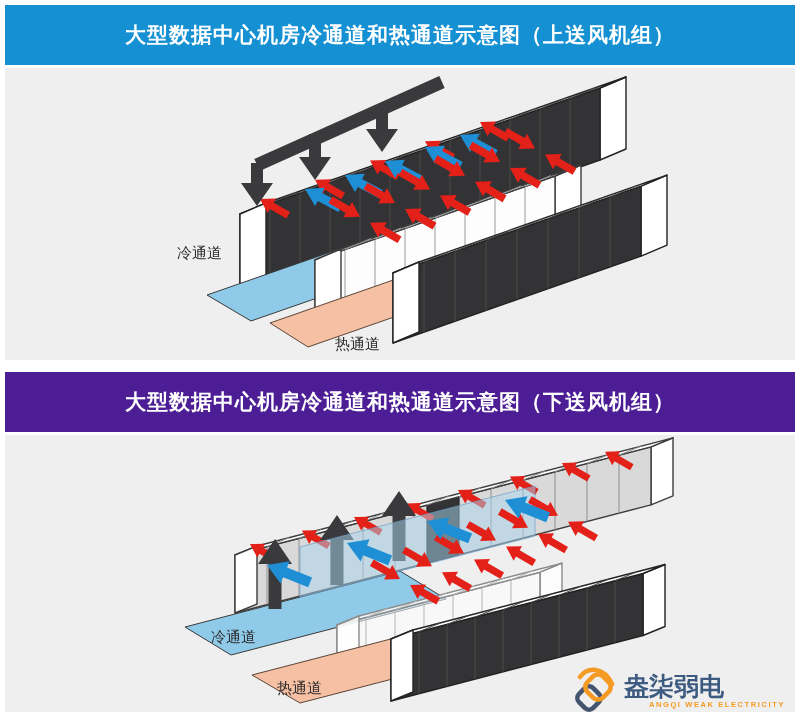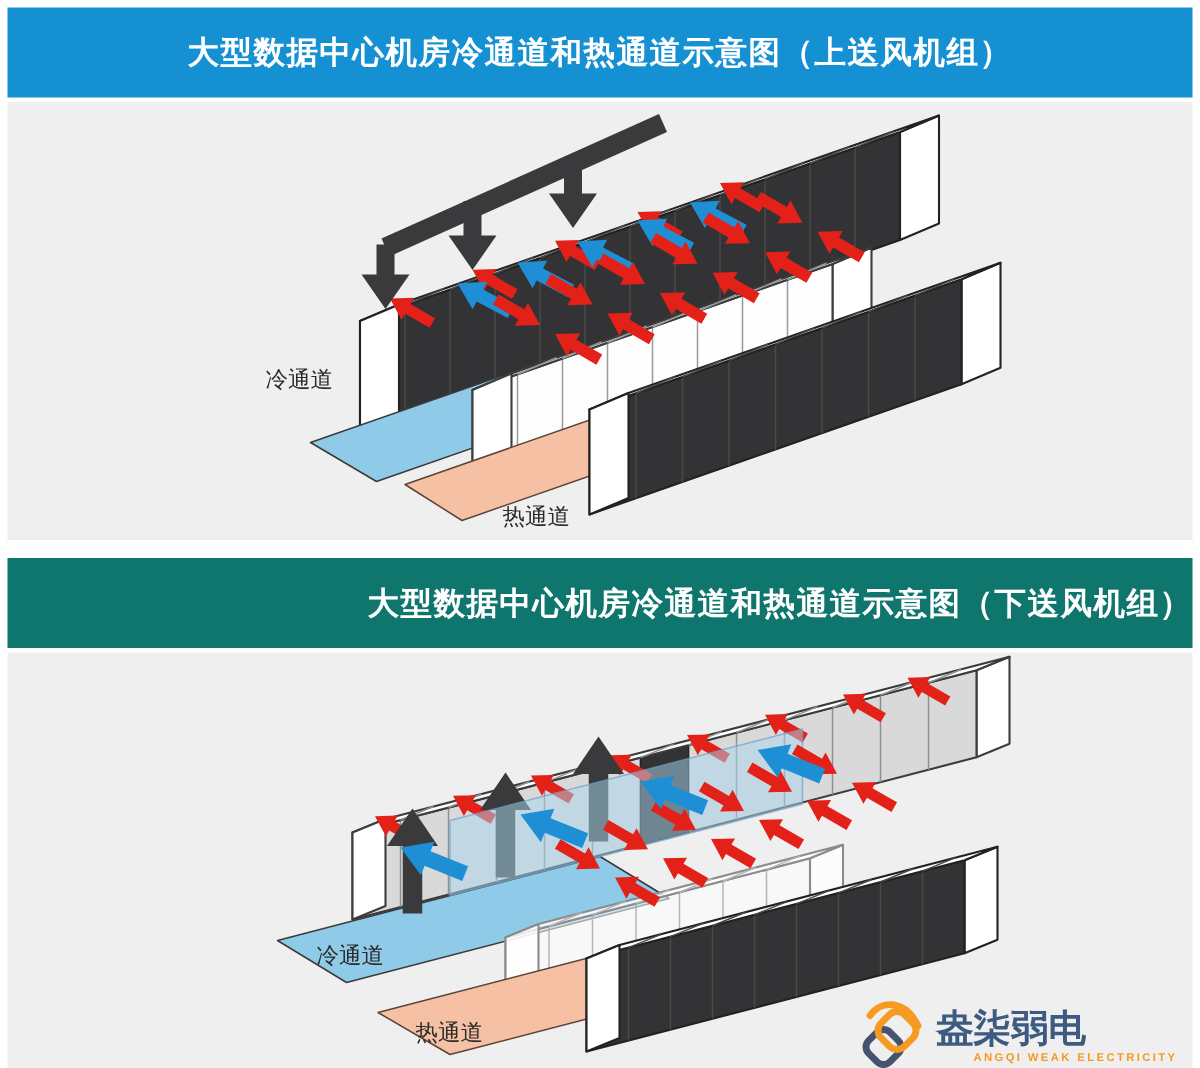--- a/index.html
+++ b/index.html
@@ -152,21 +152,21 @@
             <use href="#a-arr" transform="translate(540 86.44999999999999) rotate(30) scale(1.1)" fill="#e32119"></use>
             <use href="#a-arr" transform="translate(530 80.44999999999999) rotate(210) scale(1.1)" fill="#e32119"></use>
           </g>
         <text class="lbl" x="172" y="190">冷通道</text>
         <text class="lbl" x="330" y="281">热通道</text>
       </svg>
     </div>
   </section>
 
   <section class="block">
-    <div class="titlebar" style="background: #0f766e; color: rgb(255, 255, 255); justify-content: flex-end;">
+    <div class="titlebar" style="background: #4c1d95; color: rgb(255, 255, 255);">
       <span>大型数据中心机房冷通道和热通道示意图（下送风机组）</span>
     </div>
     <div class="scene-wrap" style="background: rgb(239, 239, 239);">
       <svg width="790" height="300" viewBox="0 0 790 300">
         <g id="s2-rowA">
             <polygon points="646,69.84 646,11.840000000000003 668,2.8400000000000034 668,60.84" fill="#ffffff" stroke="#3c3c3c" stroke-width="1.4" stroke-linejoin="round"></polygon>
             <polygon points="230,178 646,69.84 646,11.840000000000003 230,120" fill="#d9d9d9" stroke="#3c3c3c" stroke-width="1.4" stroke-linejoin="round"></polygon>
             <line x1="262" y1="169.68" x2="262" y2="111.68" stroke="#8f8f8f" stroke-width="1"></line>
             <line x1="294" y1="161.36" x2="294" y2="103.36000000000001" stroke="#8f8f8f" stroke-width="1"></line>
             <line x1="326" y1="153.04" x2="326" y2="95.03999999999999" stroke="#8f8f8f" stroke-width="1"></line>

